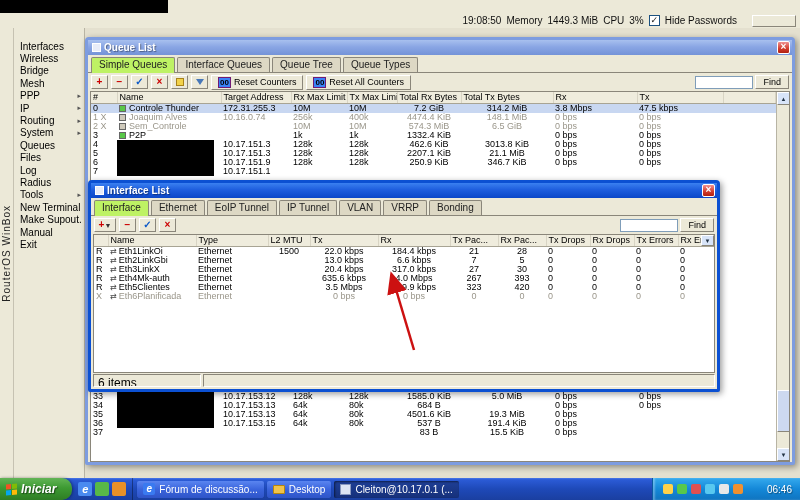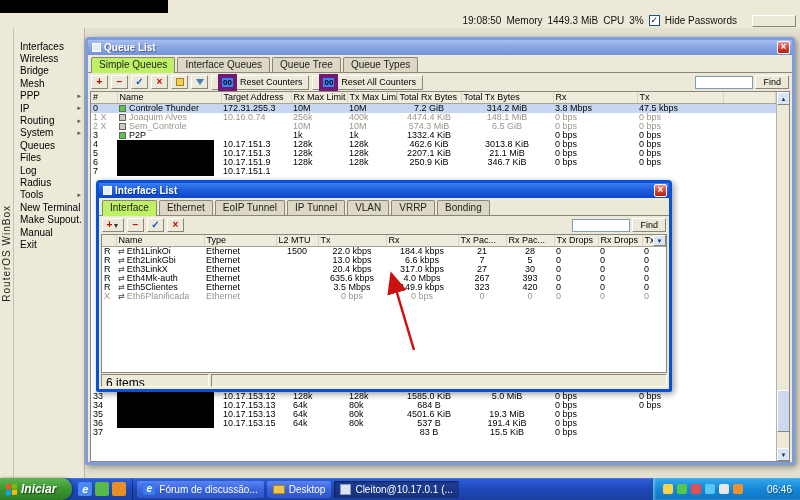--- a/index.html
+++ b/index.html
@@ -35,21 +35,21 @@
   .tab.active{background:#bef264;position:relative;top:1px;padding-bottom:3px}
 
   .toolbar{height:18px;display:flex;align-items:center;gap:3px;padding:0 3px}
   .tbtn{width:17px;height:14px;border:1px solid;border-color:#fff #8a867a #8a867a #fff;background:#ece9d8;font-size:10px;line-height:12px;text-align:center;font-weight:bold}
   .tbtn.wide{width:22px}
   .plus{color:#c00}.minus{color:#c00}.check{color:#0a58c8}.cross{color:#c00}
   .comment i{display:inline-block;width:8px;height:8px;background:#f2d24a;border:1px solid #a8821a;margin-top:2px}
   .funnel i{display:inline-block;width:0;height:0;border-left:4px solid transparent;border-right:4px solid transparent;border-top:6px solid #4878b8;margin-top:3px}
   .addv small{font-size:7px;color:#333}
   .pbtn{display:flex;align-items:center;gap:3px;height:15px;border:1px solid;border-color:#fff #8a867a #8a867a #fff;background:#ece9d8;font-size:9px;font-family:inherit;padding:0 6px}
-  .zz{font-size:8px;font-weight:bold;border:4px solid #701a75;background:#3b82f6;padding:0 1px;line-height:9px}
+  .zz{font-size:8px;font-weight:bold;border:1px solid #701a75;background:#3b82f6;padding:0 1px;line-height:9px}
   .findwrap{margin-left:auto;display:flex;align-items:flex-end;gap:2px}
   .find{width:58px;height:13px;border:1px solid #7f9db9;font-size:9px;padding:0 2px;font-family:inherit}
   .findbtn{font-size:9px;border:1px solid;border-color:#fff #8a867a #8a867a #fff;background:#ece9d8;padding:1px 7px}
 
   .gridwrap{flex:1;position:relative;margin:0 2px;border:1px solid #8a867a;background:#fff;overflow:hidden}
   .gridwrap.qpad{padding-right:13px}
   table.grid{border-collapse:collapse;table-layout:fixed;width:100%}
   .grid th{font-weight:normal;font-size:9px;text-align:left;background:#efecdd;border-right:1px solid #d8d4c4;border-bottom:1px solid #a8a494;height:11px;padding:0 2px;white-space:nowrap;overflow:hidden}
   .grid td{font-size:9px;height:9px;line-height:9px;padding:0 2px;white-space:nowrap;overflow:hidden;color:#000}
   tr.sel td{background:#c8d7f1}
@@ -66,21 +66,21 @@
   .sbup{top:0}.sbdn{bottom:0}
   .sbthumb{position:absolute;left:0;top:298px;width:13px;height:42px;border:1px solid;border-color:#fff #8a867a #8a867a #fff;background:#cdd9f0}
   .colsel{position:absolute;right:0;top:0;width:13px;height:11px;border:1px solid;border-color:#fff #8a867a #8a867a #fff;background:#d8e4f8;font-size:6px;text-align:center;line-height:10px;color:#234}
 
   .statusbar{height:16px;display:flex;gap:2px;padding:1px 2px 2px}
   .stcell{border:1px solid;border-color:#8a867a #fff #fff #8a867a;font-size:12px;padding:1px 4px;white-space:nowrap;overflow:hidden}
   .w1{width:148px}.w2{width:222px}.w3{flex:1}
   .iw1{width:108px}.iw2{flex:1}
 
   #queue-win{left:85px;top:37px;width:710px;height:428px;z-index:5}
-  #iface-win{left:96px;top:180px;width:576px;height:212px;z-index:20}
+  #iface-win{left:88px;top:180px;width:632px;height:212px;z-index:20}
   #arrow{position:absolute;left:362px;top:264px;width:70px;height:95px;z-index:30;pointer-events:none}
 
   
   #taskbar{position:absolute;left:0;top:478px;width:800px;height:22px;background:linear-gradient(180deg,#4a78e8 0%,#2b5bd6 8%,#1e49b8 50%,#1a3fa0 100%);display:flex;align-items:center;z-index:40}
   .startbtn{height:22px;display:flex;align-items:center;gap:4px;padding:0 16px 0 6px;background:linear-gradient(180deg,#62b456 0%,#3d9a32 45%,#2e7d24 100%);border-radius:0 10px 10px 0;box-shadow:1px 0 3px rgba(0,0,0,.4);color:#fff;font-size:12px;font-weight:bold;font-style:italic;text-shadow:1px 1px 1px rgba(0,0,0,.5)}
   .winflag{display:grid;grid-template-columns:5px 5px;grid-template-rows:5px 5px;gap:1px;transform:skewY(-6deg)}
   .winflag i{display:block}
   .winflag i:nth-child(1){background:#f35325}.winflag i:nth-child(2){background:#81bc06}
   .winflag i:nth-child(3){background:#05a6f0}.winflag i:nth-child(4){background:#ffba08}
   .qlaunch{display:flex;align-items:center;gap:3px;padding:0 6px;border-right:1px solid rgba(0,0,0,.35);height:22px}

